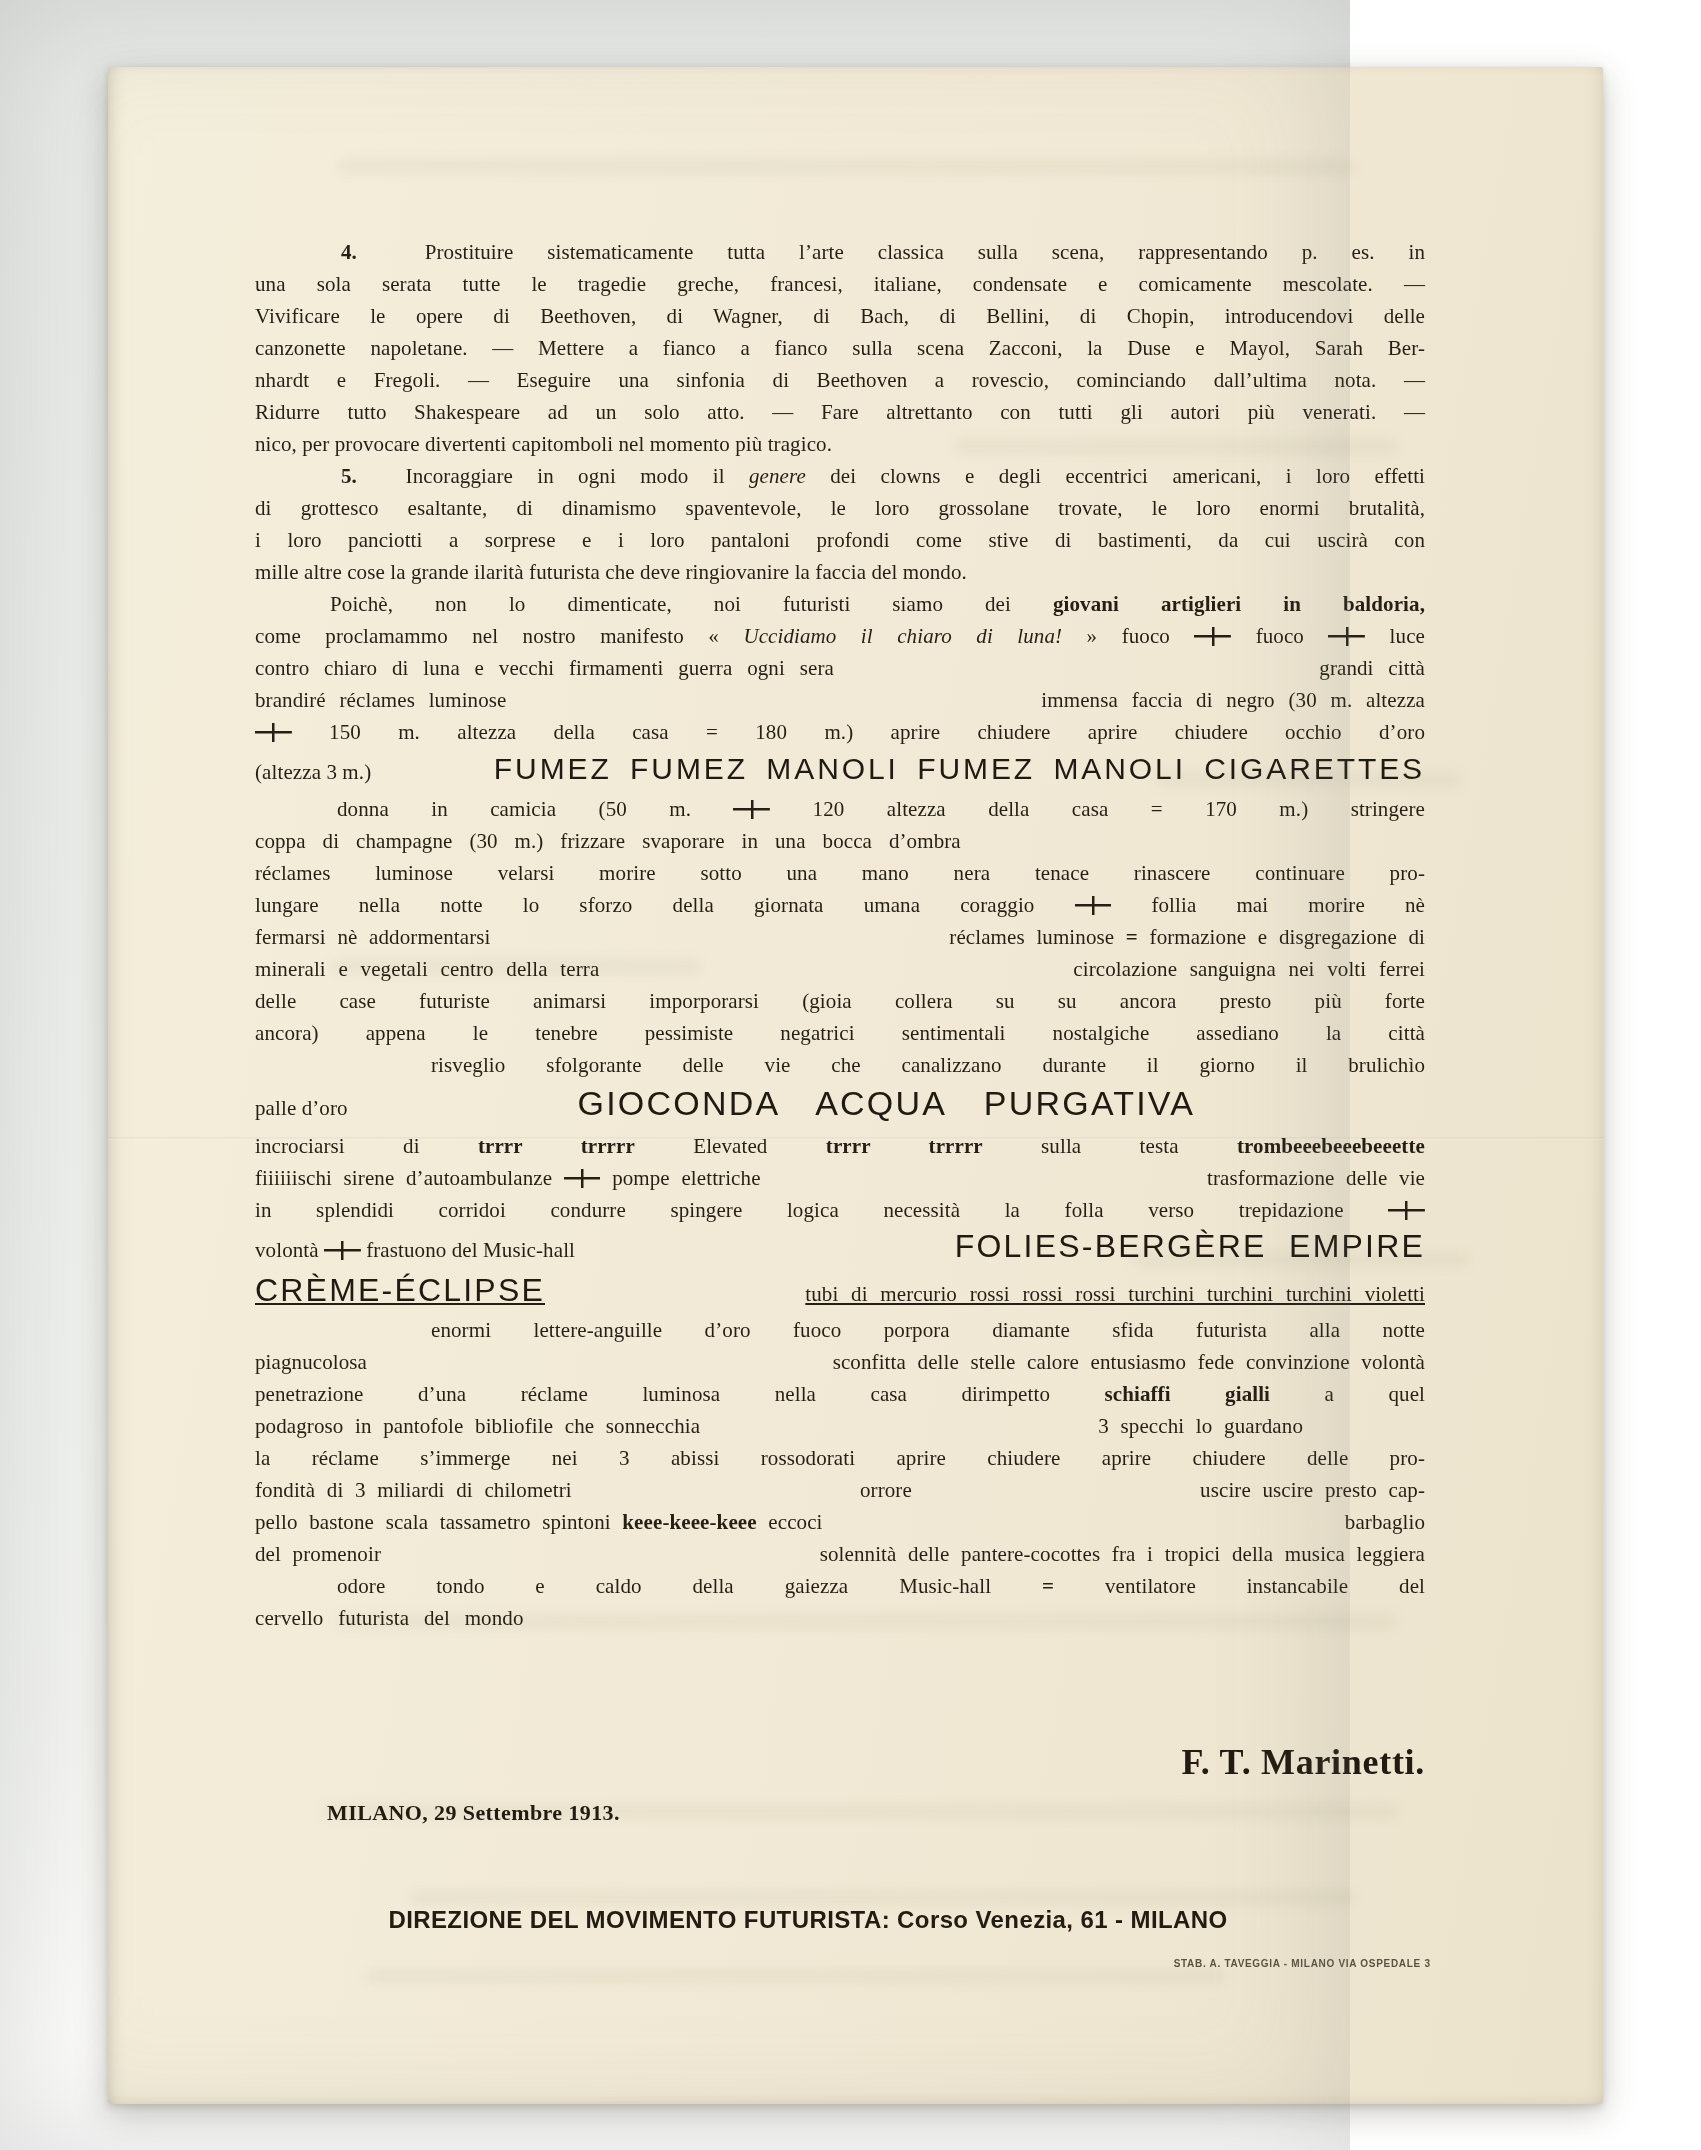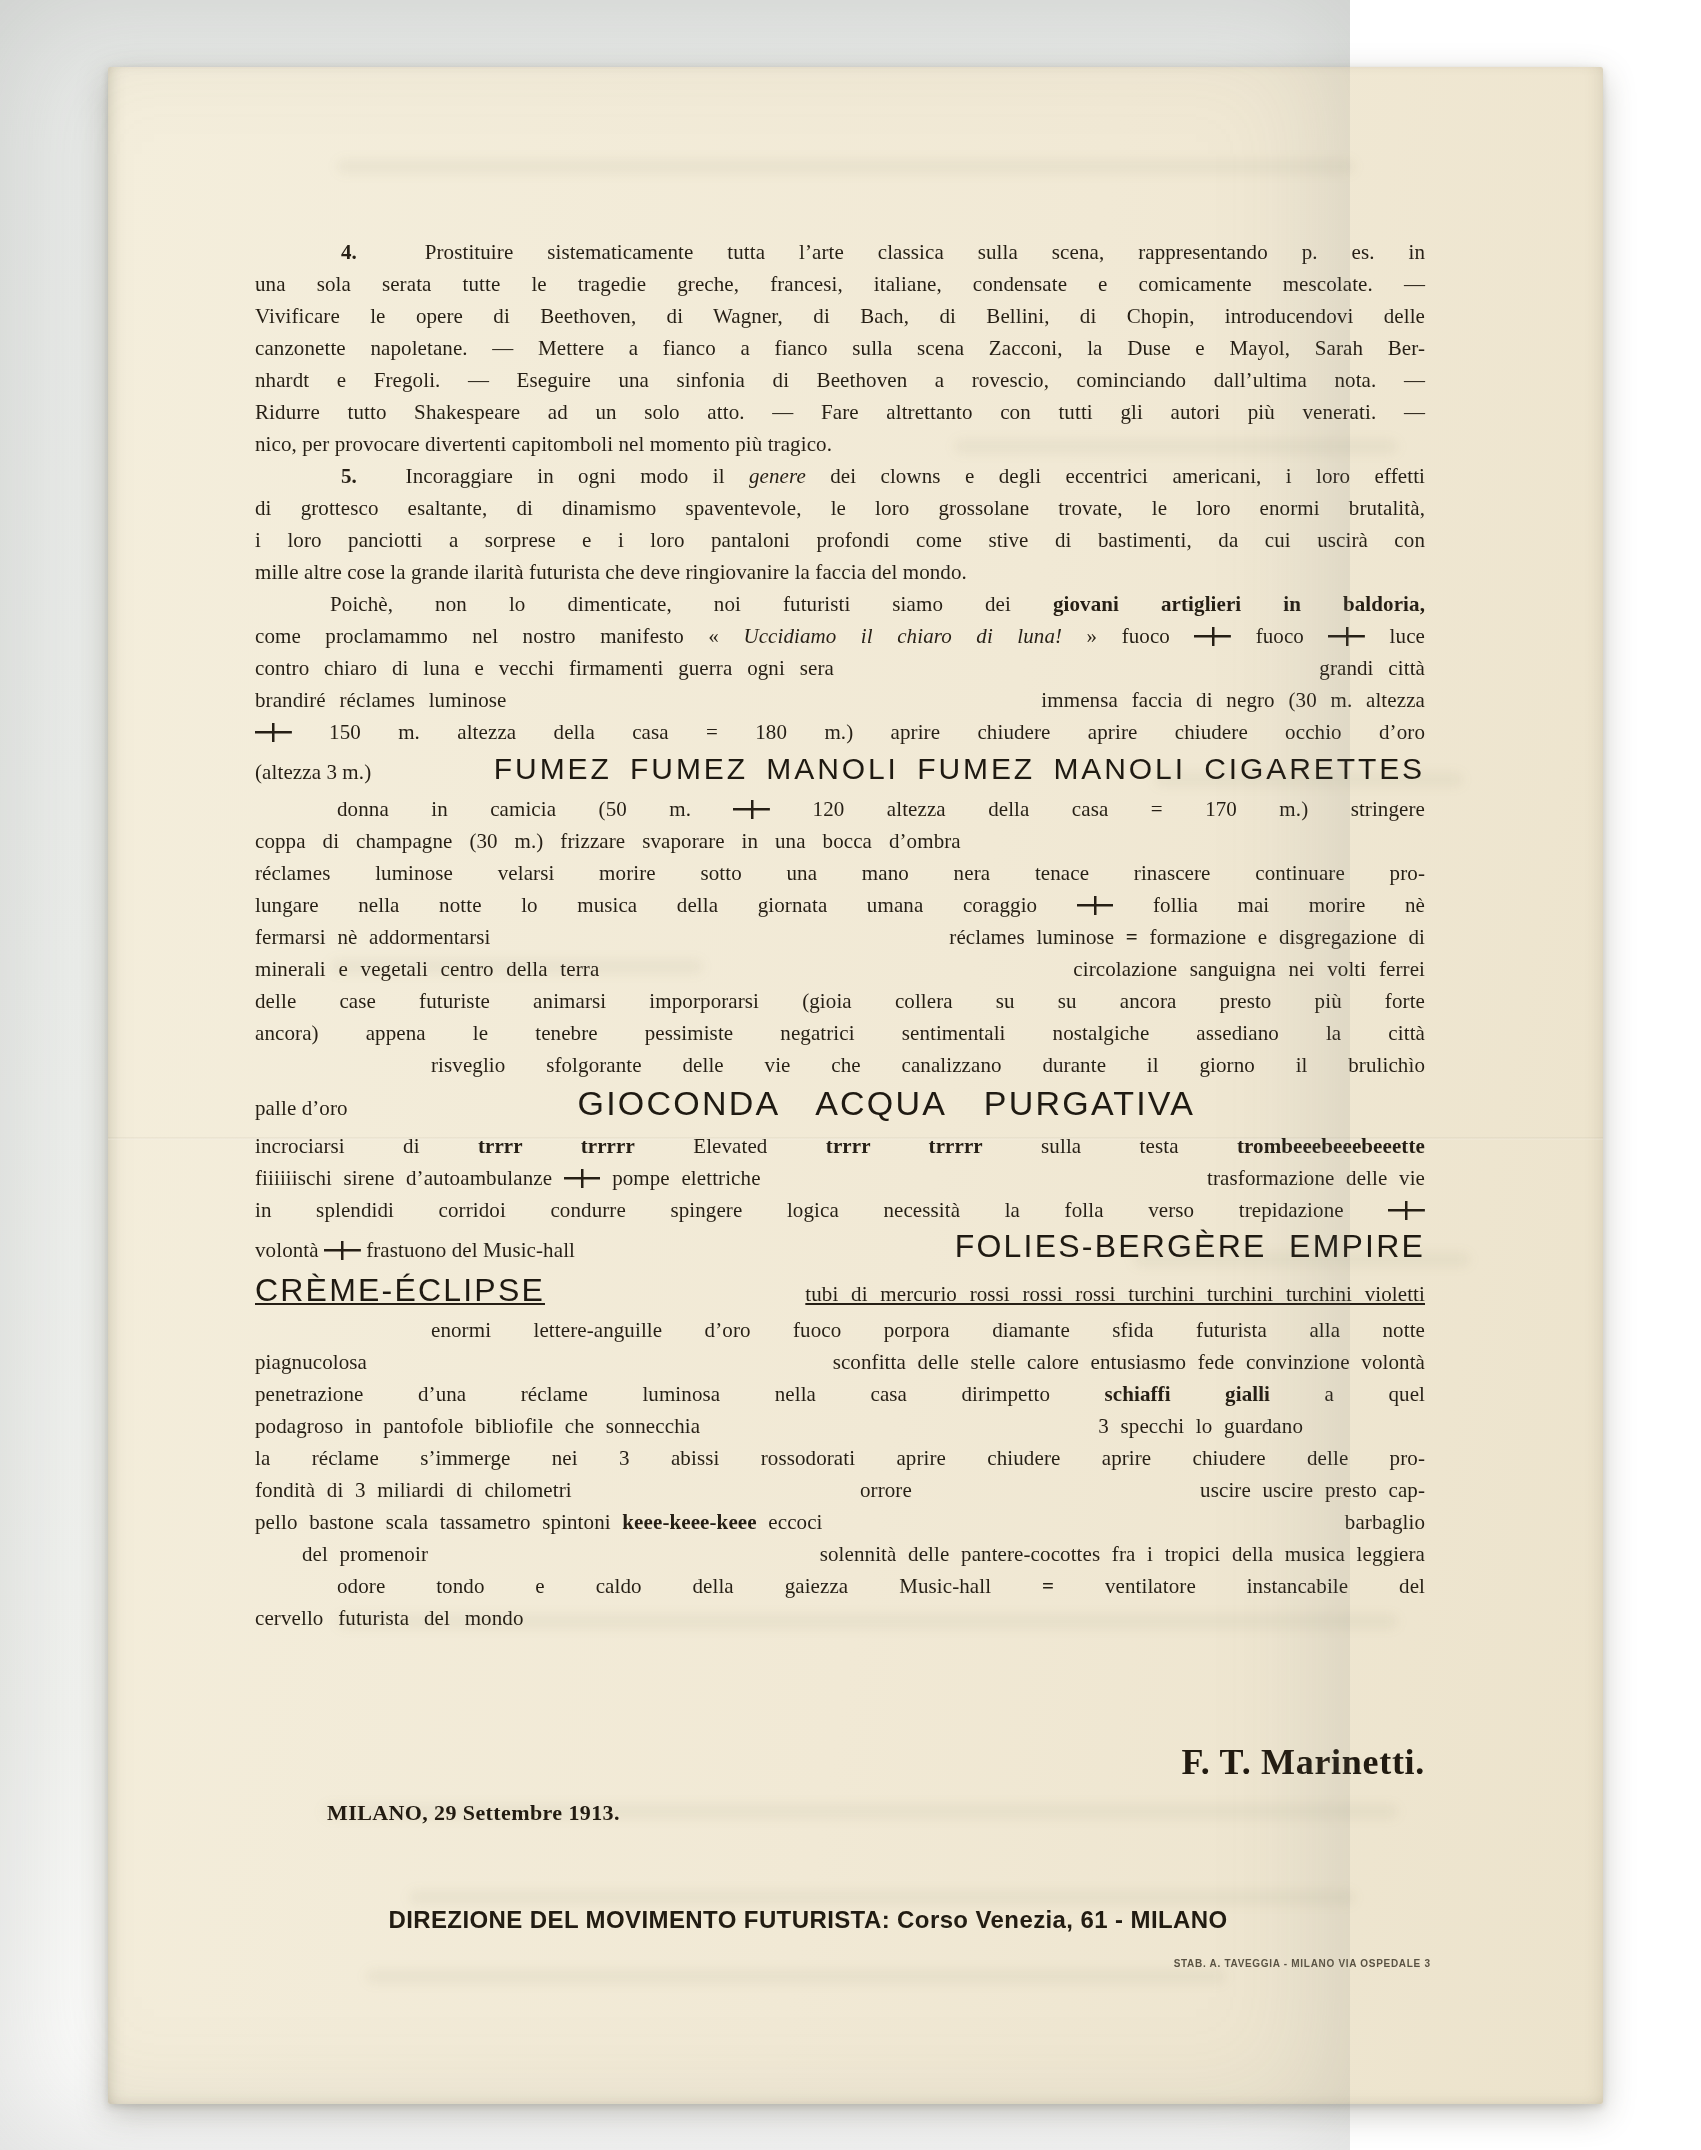--- a/index.html
+++ b/index.html
@@ -125,21 +125,21 @@
             <span class="seg"><span class="run">immensa faccia di negro (30 m. altezza</span></span>
           </div>
           <div class="line j" style="word-spacing: 0.3em;"><span class="seg"><span class="run plus"></span><span class="run"> 150 m. altezza della casa = 180 m.) aprire chiudere aprire chiudere occhio d’oro</span></span></div>
           <div class="line f" style="line-height: 42px; min-height: 42px;">
             <span class="seg"><span class="run">(altezza 3 m.)</span></span>
             <span class="seg"><span class="run caps1">FUMEZ FUMEZ MANOLI FUMEZ MANOLI CIGARETTES</span></span>
           </div>
           <div class="line j" style="padding-left: 82px; word-spacing: 0.35em;"><span class="seg"><span class="run">donna in camicia (50 m. </span><span class="run plus"></span><span class="run"> 120 altezza della casa = 170 m.) stringere</span></span></div>
           <div class="line l" style="word-spacing: 0.55em;"><span class="seg"><span class="run">coppa di champagne (30 m.) frizzare svaporare in una bocca d’ombra</span></span></div>
           <div class="line j" style="word-spacing: 0.25em;"><span class="seg"><span class="run">réclames luminose velarsi morire sotto una mano nera tenace rinascere continuare pro-</span></span></div>
-          <div class="line j" style="word-spacing: 0.25em;"><span class="seg"><span class="run">lungare nella notte lo musica della giornata umana coraggio </span><span class="run plus"></span><span class="run"> follia mai morire nè</span></span></div>
+          <div class="line j" style="word-spacing: 0.25em;"><span class="seg"><span class="run">lungare nella notte lo sforzo della giornata umana coraggio </span><span class="run plus"></span><span class="run"> follia mai morire nè</span></span></div>
           <div class="line f" style="word-spacing: 0.3em;">
             <span class="seg"><span class="run">fermarsi nè addormentarsi</span></span>
             <span class="seg"><span class="run">réclames luminose </span><span class="run b">=</span><span class="run"> formazione e disgregazione di</span></span>
           </div>
           <div class="line f" style="word-spacing: 0.35em;">
             <span class="seg"><span class="run">minerali e vegetali centro della terra</span></span>
             <span class="seg"><span class="run">circolazione sanguigna nei volti ferrei</span></span>
           </div>
           <div class="line j" style="word-spacing: 0.3em;"><span class="seg"><span class="run">delle case futuriste animarsi imporporarsi (gioia collera su su ancora presto più forte</span></span></div>
           <div class="line j" style="word-spacing: 0.3em;"><span class="seg"><span class="run">ancora) appena le tenebre pessimiste negatrici sentimentali nostalgiche assediano la città</span></span></div>
@@ -176,21 +176,21 @@
           <div class="line j" style="word-spacing: 0.25em;"><span class="seg"><span class="run">la réclame s’immerge nei 3 abissi rossodorati aprire chiudere aprire chiudere delle pro-</span></span></div>
           <div class="line f" style="word-spacing: 0.3em;">
             <span class="seg"><span class="run">fondità di 3 miliardi di chilometri</span></span>
             <span class="seg"><span class="run">orrore</span></span>
             <span class="seg"><span class="run">uscire uscire presto cap-</span></span>
           </div>
           <div class="line f" style="word-spacing: 0.3em;">
             <span class="seg"><span class="run">pello bastone scala tassametro spintoni </span><span class="run b">keee-keee-keee</span><span class="run"> eccoci</span></span>
             <span class="seg"><span class="run">barbaglio</span></span>
           </div>
-          <div class="line f" style="word-spacing: 0.3em; margin-left: 47px;">
+          <div class="line f" style="word-spacing: 0.3em;">
             <span class="seg"><span class="run">del promenoir</span></span>
             <span class="seg"><span class="run">solennità delle pantere-cocottes fra i tropici della musica leggiera</span></span>
           </div>
           <div class="line j" style="padding-left: 82px; word-spacing: 0.3em;"><span class="seg"><span class="run">odore tondo e caldo della gaiezza Music-hall </span><span class="run b">=</span><span class="run"> ventilatore instancabile del</span></span></div>
           <div class="line l" style="word-spacing: 0.45em;"><span class="seg"><span class="run">cervello futurista del mondo</span></span></div>
         </div>
       <div class="signature">F. T. Marinetti.</div>
       <div class="dateline">MILANO, 29 Settembre 1913.</div>
       <div class="footerline">DIREZIONE DEL MOVIMENTO FUTURISTA: Corso Venezia, 61 - MILANO</div>
       <div class="printermark">STAB. A. TAVEGGIA - MILANO VIA OSPEDALE 3</div>

